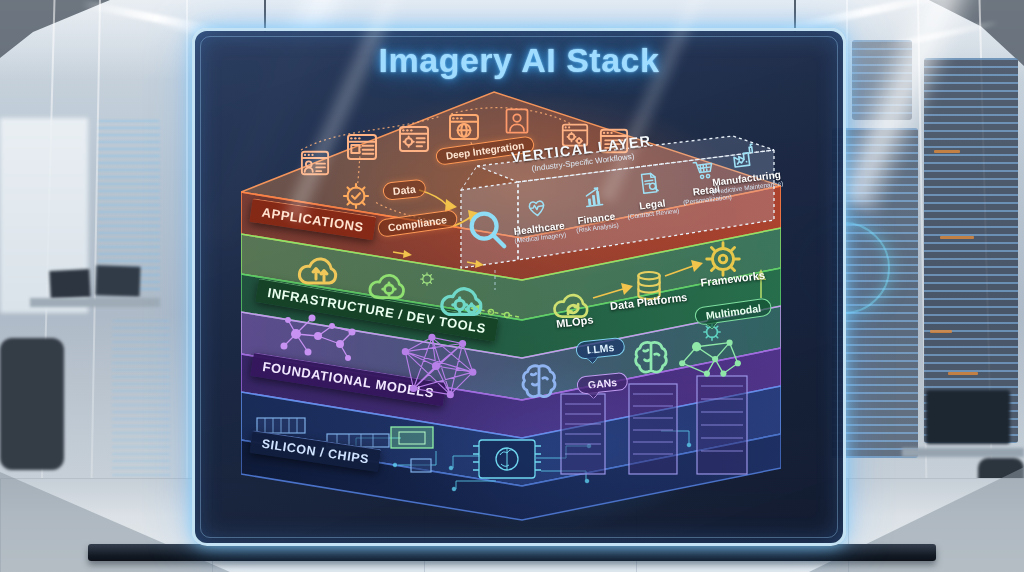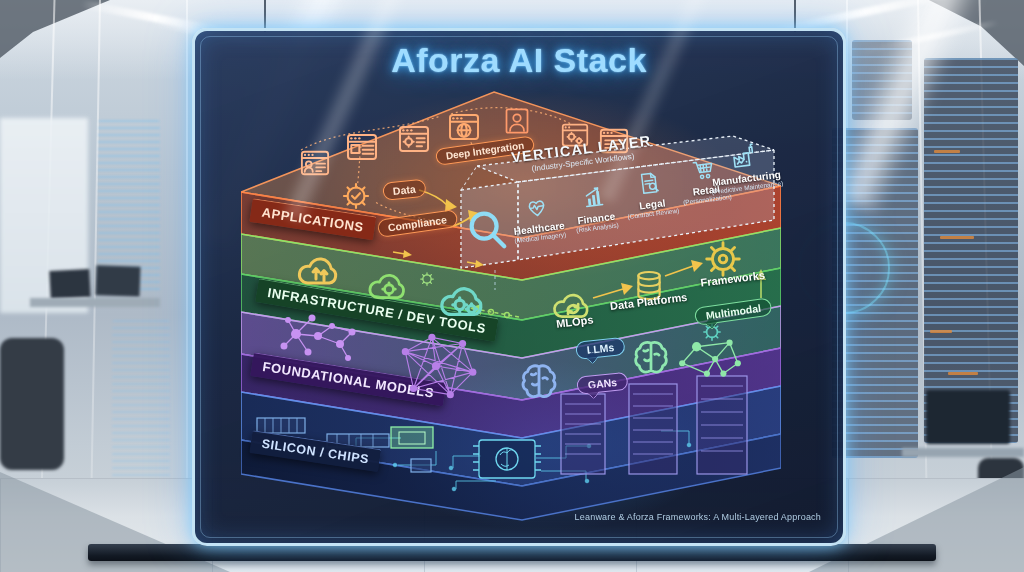--- a/index.html
+++ b/index.html
@@ -154,21 +154,21 @@
   <div class="streak" style="left:248px;top:-45px;width:54px;height:300px;transform:rotate(24deg);opacity:.8;"></div>
   <div class="streak" style="left:876px;top:-55px;width:62px;height:270px;transform:rotate(24deg);opacity:.75;"></div>
   <div class="wire" style="left:264px;"></div>
   <div class="wire" style="left:794px;"></div>
   <div class="stand"></div>
 
   <section class="panel">
     <div class="inner-line"></div>
     <div class="glowarm"></div>
     <div class="glowcyan"></div>
-    <h1 class="title">Aforza AI Stack</h1>
+    <h1 class="title">Imagery AI Stack</h1>
 
     <svg class="stack" viewBox="0 0 540 440">
       <defs>
         <linearGradient id="gOT" x1="0" y1="0" x2="1" y2="0">
             <stop offset="0" stop-color="rgba(245,150,70,.36)"></stop>
             <stop offset="1" stop-color="rgba(232,88,40,.48)"></stop>
           </linearGradient>
         <linearGradient id="gOF" x1="0" y1="0" x2="1" y2="0">
             <stop offset="0" stop-color="rgba(190,70,30,.55)"></stop>
             <stop offset="1" stop-color="rgba(240,80,38,.68)"></stop>
@@ -564,18 +564,17 @@
           <circle class="fl" cx="52" cy="10" r="3"></circle>
           <circle class="fl" cx="60" cy="30" r="3"></circle>
           <circle class="fl" cx="46" cy="40" r="3"></circle>
         </svg>
       </span>
 
     <div class="bubble bub-llm" style="left:381px;top:311px;transform:rotate(-6deg);">LLMs</div>
     <div class="bubble bub-gan" style="left:382px;top:346px;transform:rotate(-6deg);">GANs</div>
     <div class="bub-mm" style="left:500px;top:277px;transform:rotate(-8deg);">Multimodal</div>
 
-    <div class="caption">Leanware &amp; Aforza Frameworks: A Multi-Layered Approach</div>
   </section>
 
   <div class="streak" style="left:330px;top:-30px;width:30px;height:260px;transform:rotate(24deg);opacity:.26;filter:blur(4px);z-index:40;"></div>
   <div class="streak" style="left:642px;top:-30px;width:26px;height:240px;transform:rotate(24deg);opacity:.2;filter:blur(4px);z-index:40;"></div>
 </div>
 
 </body></html>

